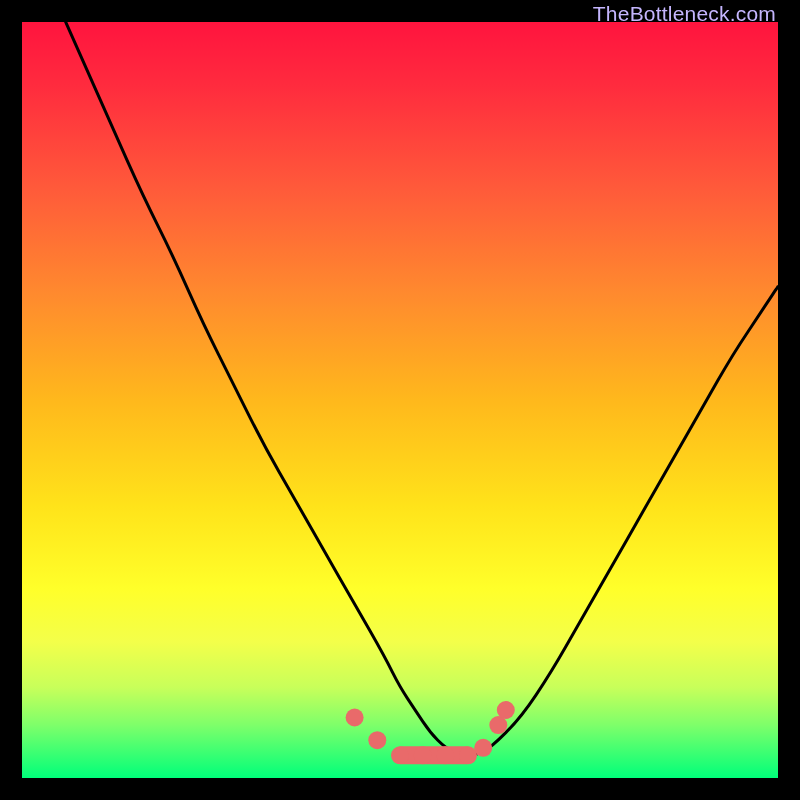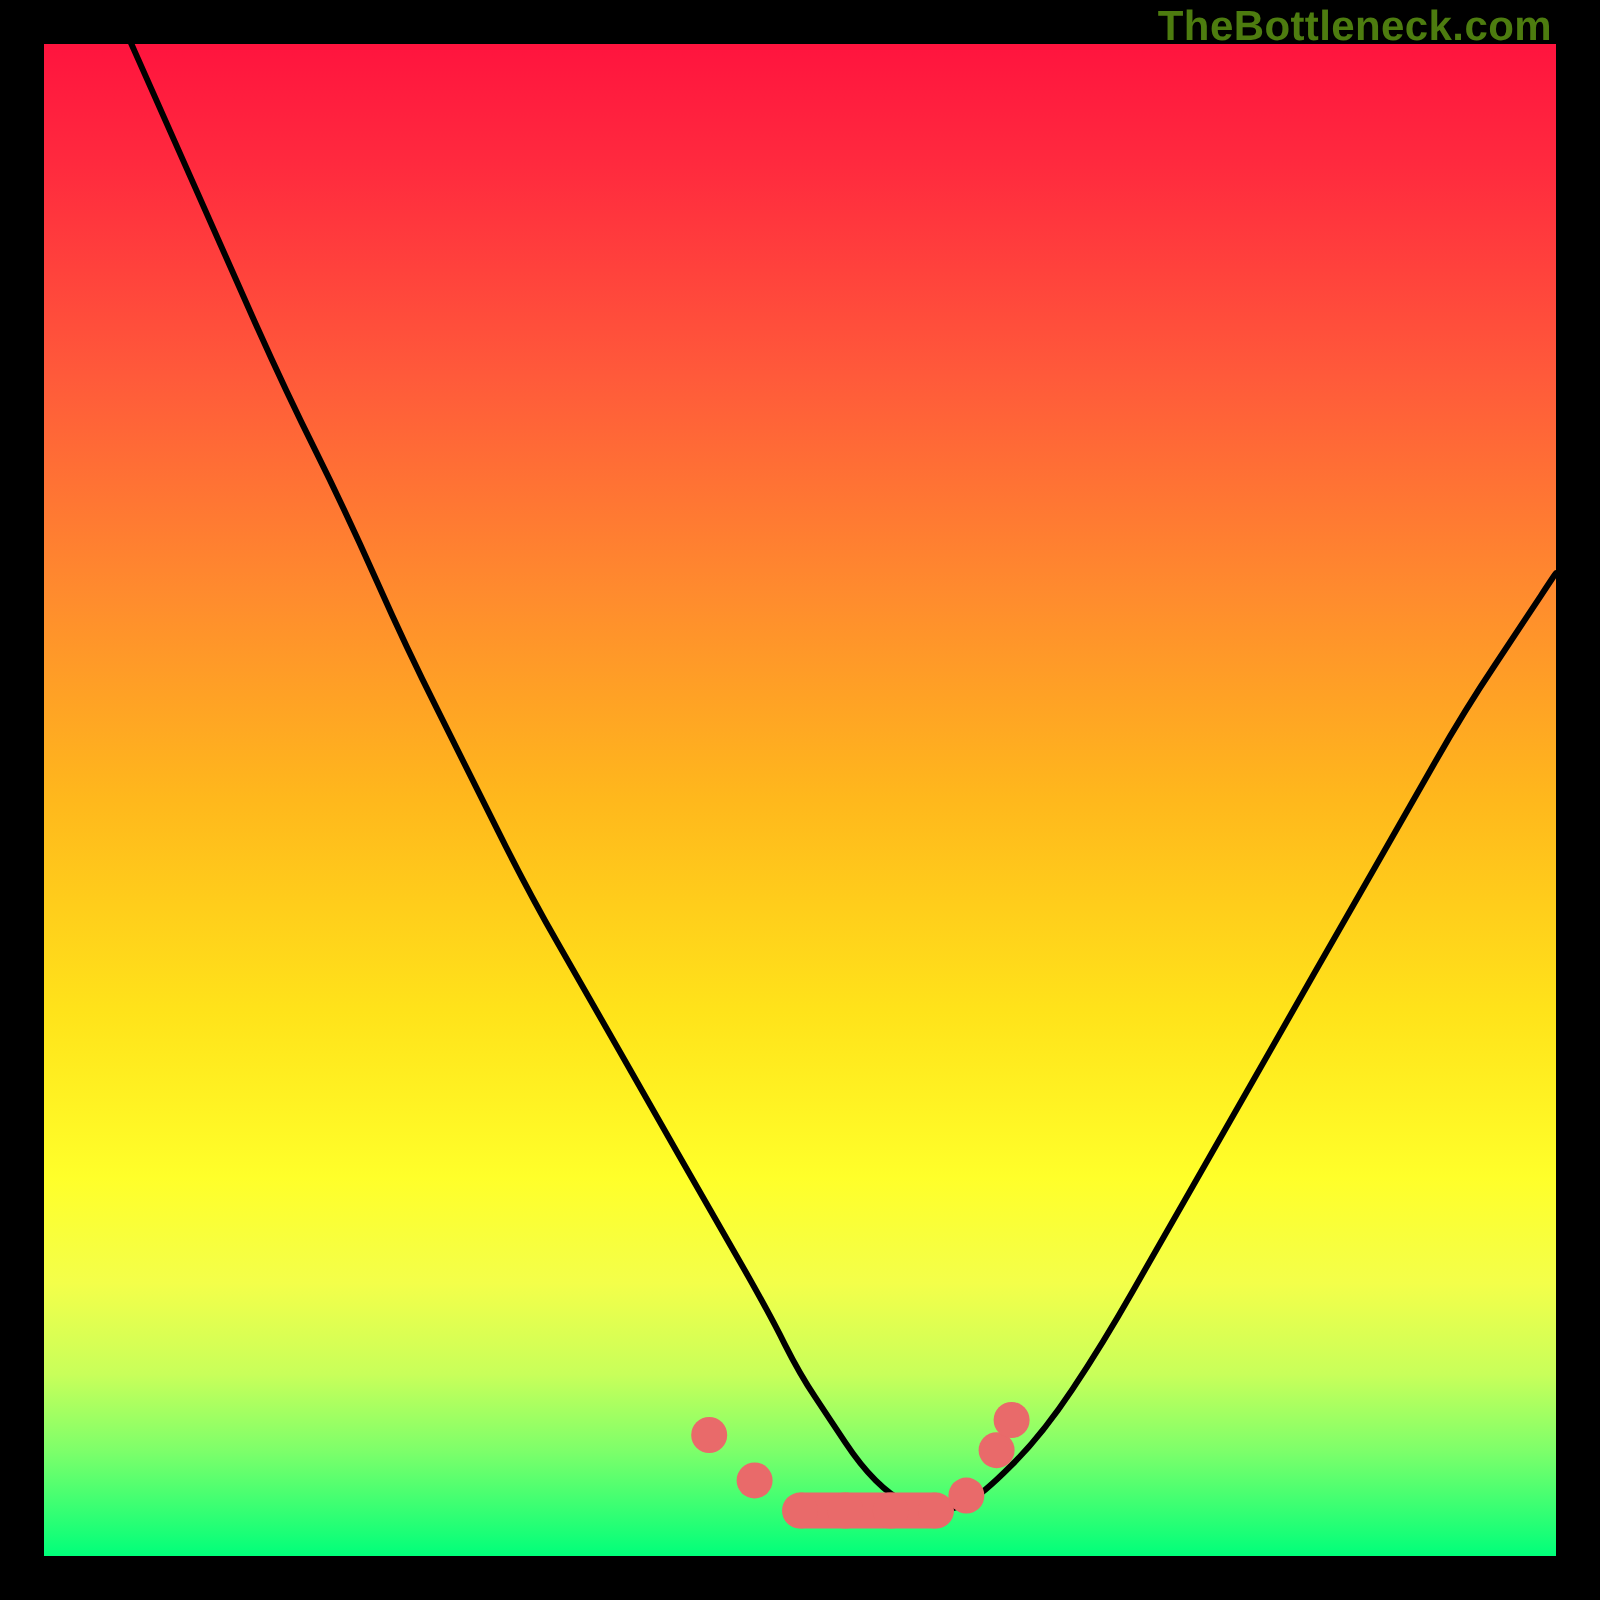--- a/index.html
+++ b/index.html
@@ -43,24 +43,24 @@
     position: absolute;
     left: 0;
     top: 0;
     width: 756px;
     height: 756px;
   }
   .watermark {
     position: absolute;
     top: 2px;
     right: 24px;
-    color: #4d7c0f;
+    color: #c4b5fd;
     font-size: 21px;
     letter-spacing: 0.2px;
-    font-weight: 700;
+    font-weight: 400;
     user-select: none;
   }
 </style>
 </head>
 <body>
 
 <div class="frame">
 
   <div class="watermark">TheBottleneck.com</div>
 

